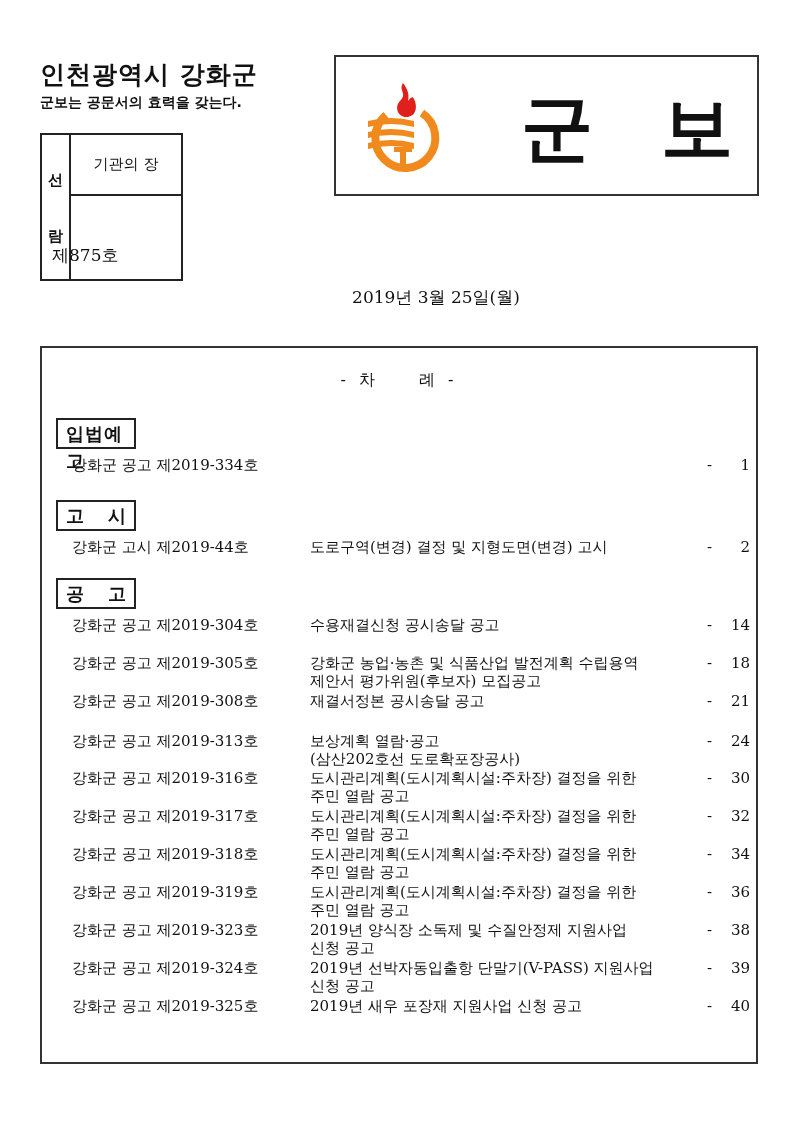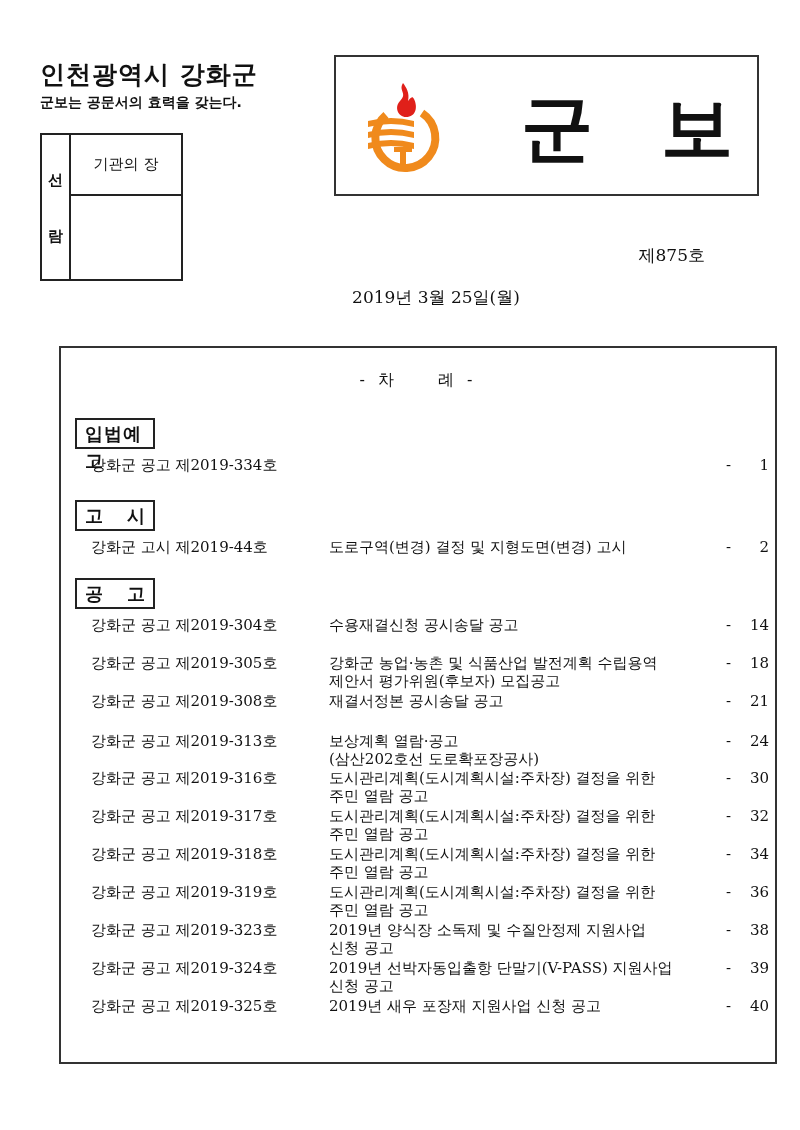--- a/index.html
+++ b/index.html
@@ -12,24 +12,24 @@
 
   .reading-box { position: absolute; left: 40px; top: 133px; width: 143px; height: 148px; border: 2px solid #222; box-sizing: border-box; }
   .reading-col { position: absolute; left: 0; top: 0; width: 29px; height: 100%; border-right: 2px solid #222; box-sizing: border-box; }
   .reading-col span { position: absolute; left: 0; width: 27px; text-align: center; font-size: 15px; font-weight: bold; }
   .reading-top { position: absolute; left: 29px; top: 0; right: 0; height: 61px; border-bottom: 2px solid #222; box-sizing: border-box; text-align: center; line-height: 58px; font-size: 15px; }
 
   .banner { position: absolute; left: 334px; top: 55px; width: 425px; height: 141px; border: 2px solid #333; box-sizing: border-box; }
   .logo { position: absolute; left: 20px; top: 20px; width: 100px; height: 100px; }
   .banner-char { position: absolute; top: 24px; font-size: 72px; font-weight: bold; }
 
-  .issue-no { position: absolute; left: 0; width: 705px; padding-left: 80px; box-sizing: border-box; text-align: right; top: 244px; font-size: 17px; }
+  .issue-no { position: absolute; left: 0; width: 705px; padding-left: 52px; box-sizing: border-box; text-align: left; top: 244px; font-size: 17px; }
   .issue-date { position: absolute; left: 0; width: 800px; padding-left: 72px; box-sizing: border-box; text-align: center; top: 286px; font-size: 17px; }
 
-  .toc { position: absolute; left: 40px; top: 346px; width: 718px; height: 718px; border: 2px solid #333; box-sizing: border-box; margin-left: 19px; }
+  .toc { position: absolute; left: 40px; top: 346px; width: 718px; height: 718px; border: 2px solid #333; box-sizing: border-box; }
   .toc-title { position: absolute; left: 0; right: 0; top: 22px; text-align: center; font-size: 16px; letter-spacing: 4px; }
 
   .section-label { position: absolute; left: 14px; width: 80px; height: 31px; border: 2px solid #222; box-sizing: border-box; font-size: 18px; font-weight: bold; line-height: 27px; padding: 0 8px; display: flex; justify-content: space-between; }
   .section-label.tight { justify-content: flex-start; letter-spacing: 1px; }
 
   .entry { position: absolute; left: 0; width: 718px; font-size: 15px; line-height: 18px; }
   .entry .num { position: absolute; left: 30px; white-space: nowrap; }
   .entry .desc { position: absolute; left: 268px; width: 395px; }
   .entry .desc div { white-space: nowrap; }
   .entry .dash { position: absolute; left: 665px; }

